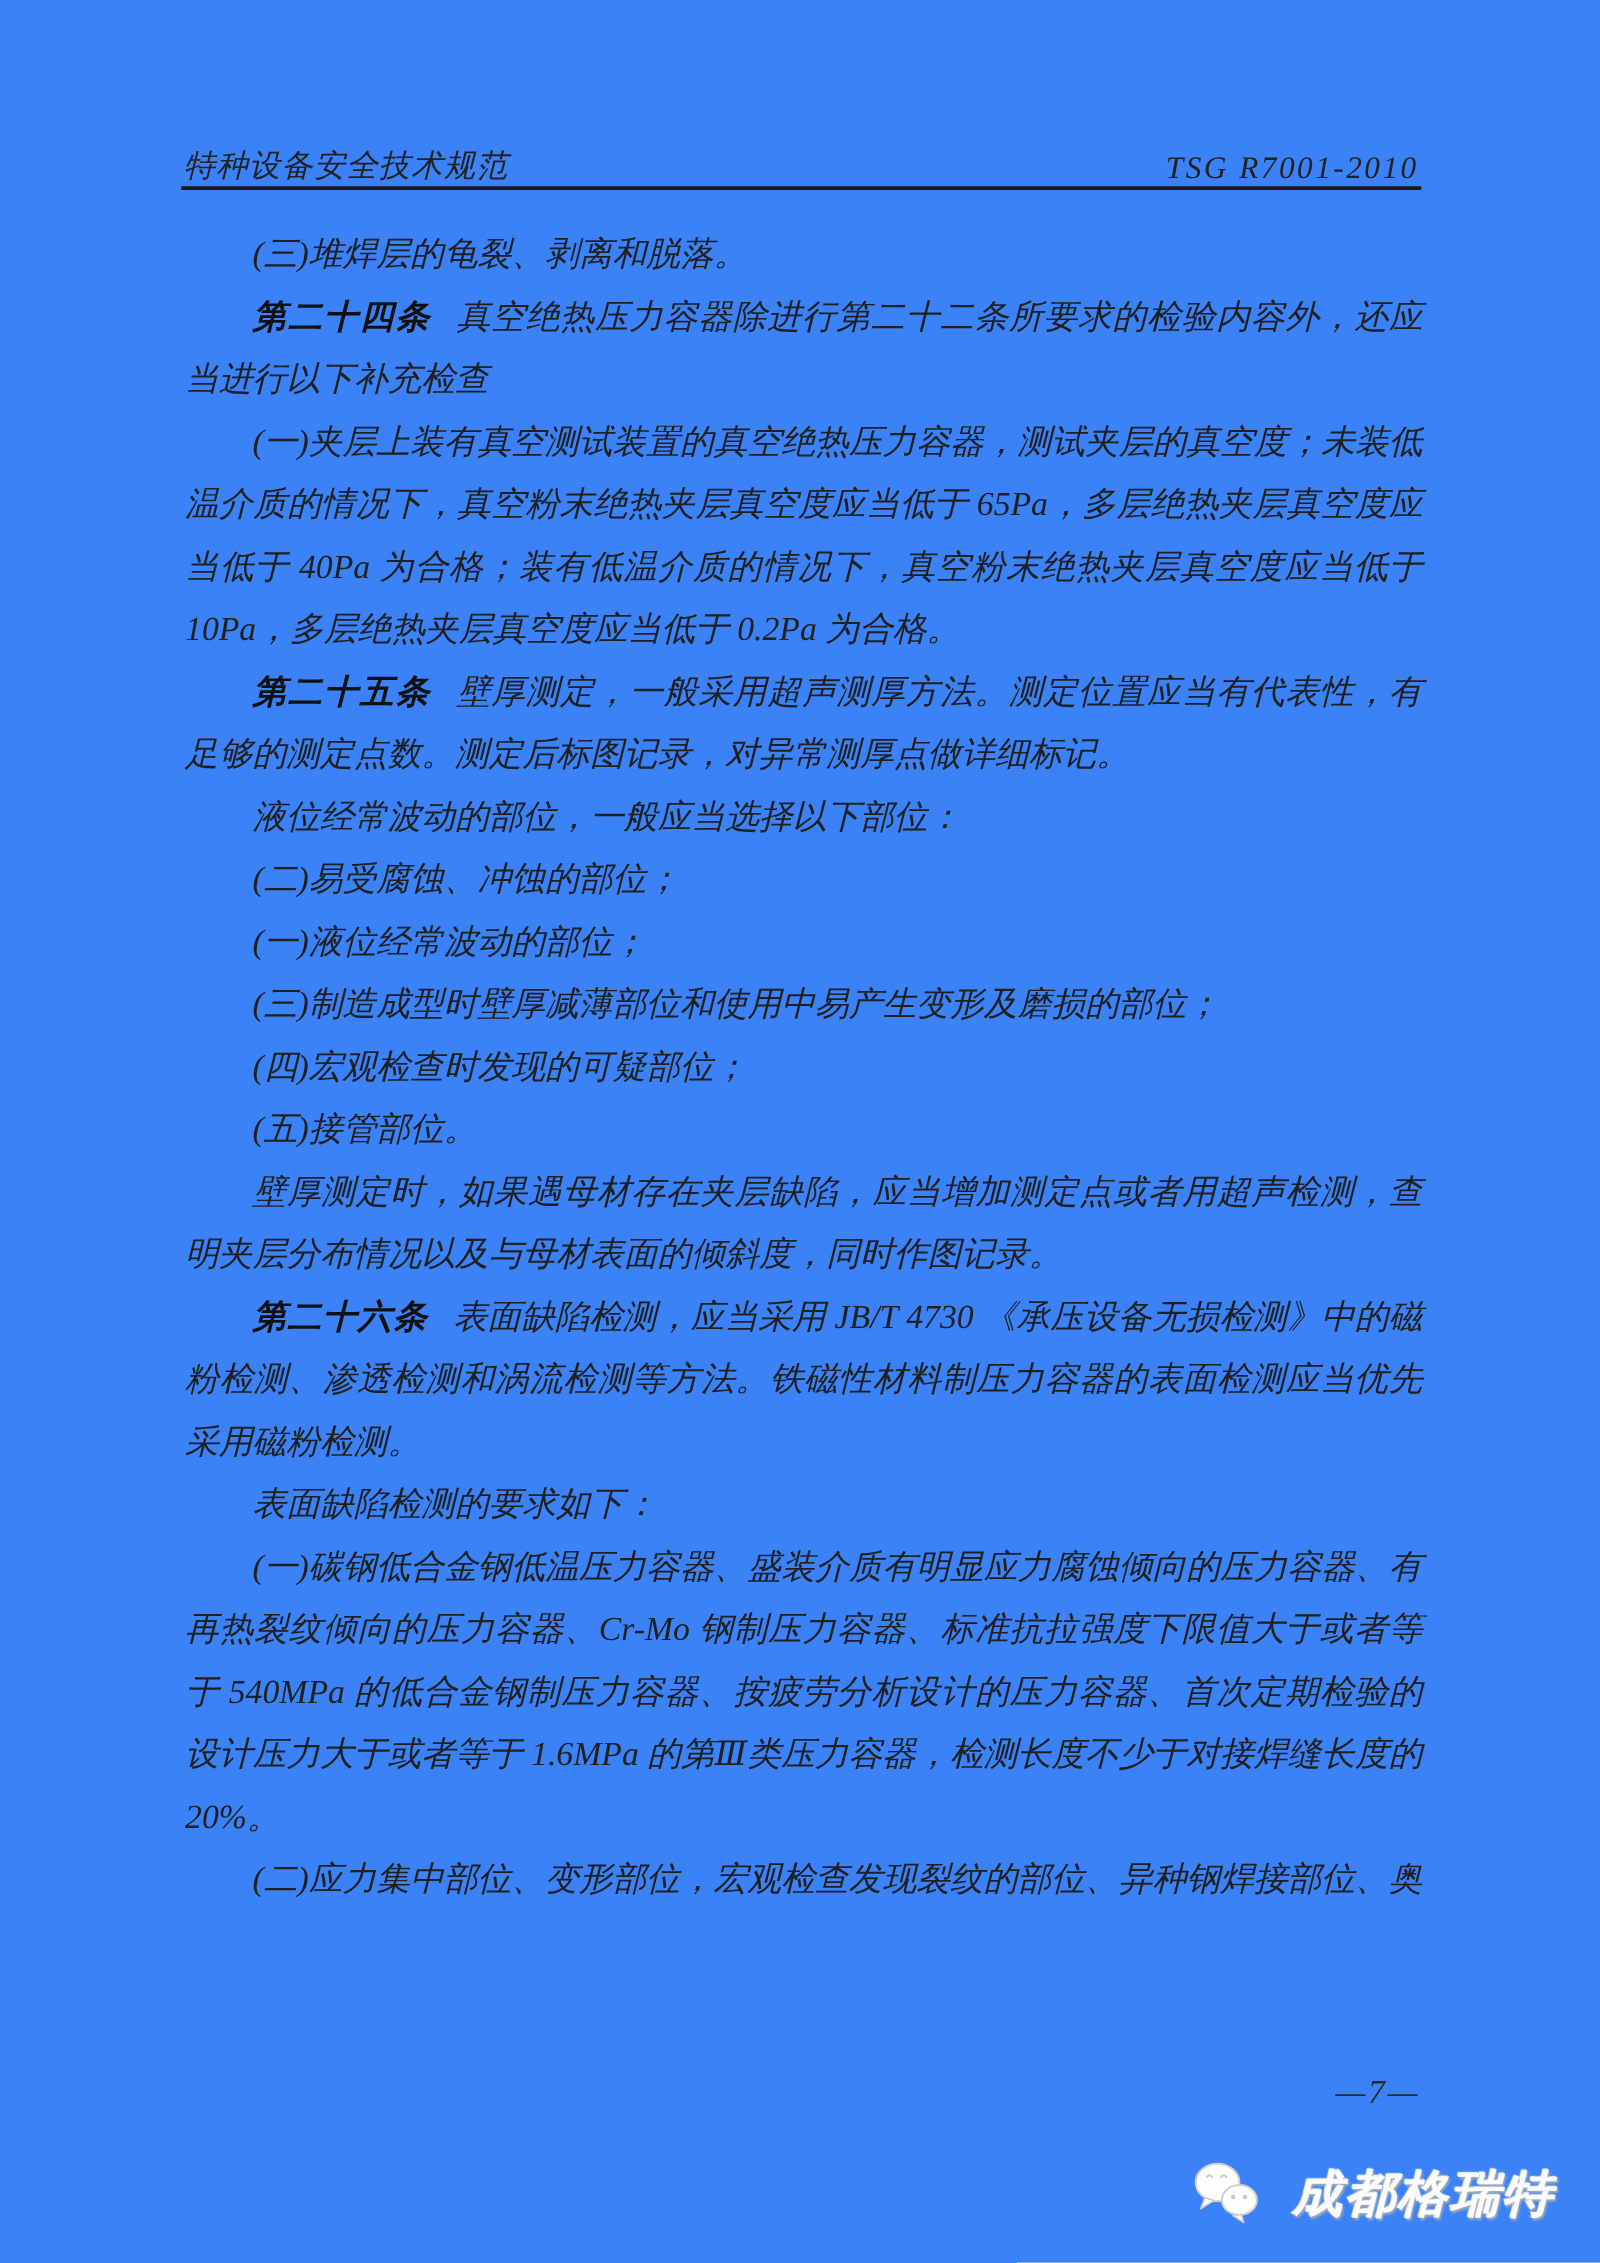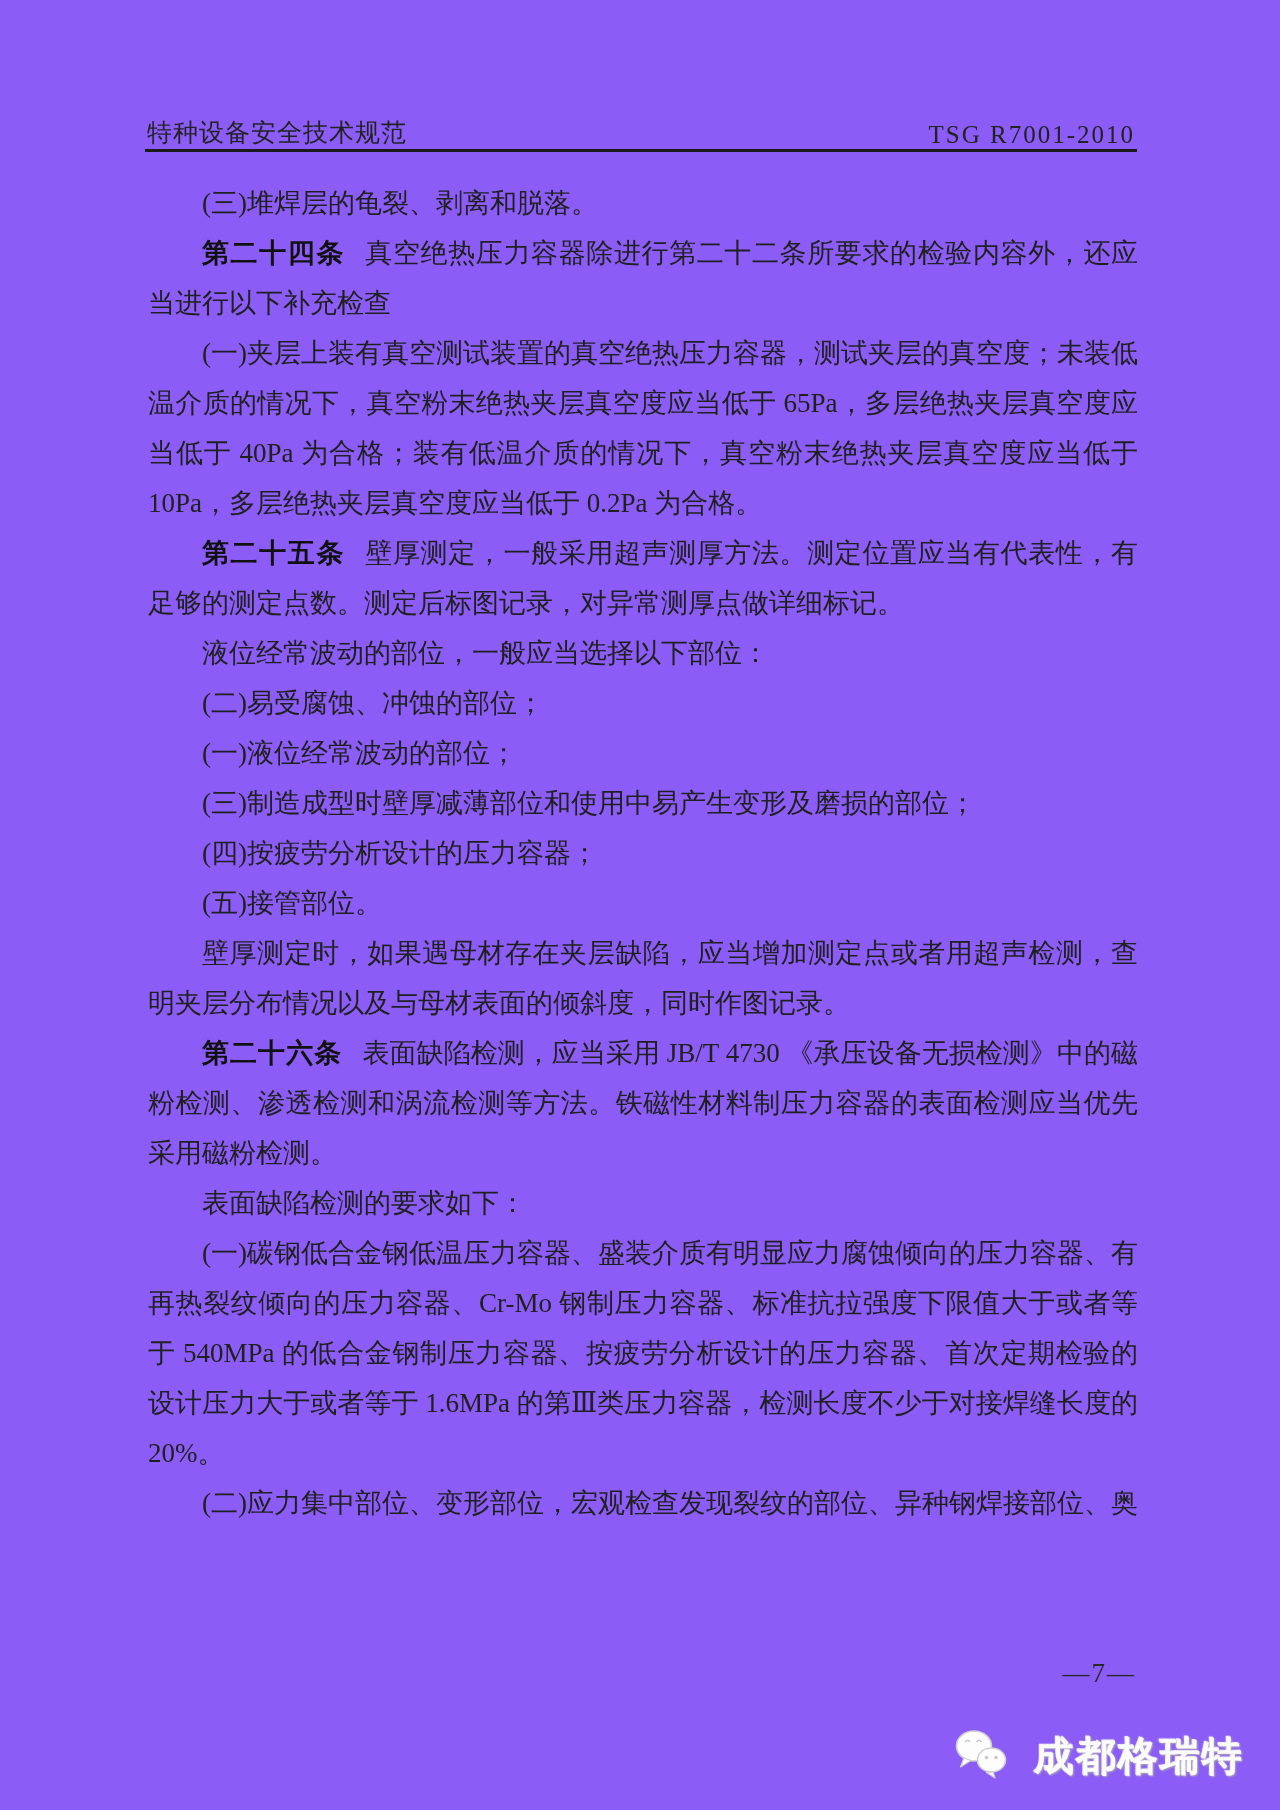--- a/index.html
+++ b/index.html
@@ -11,21 +11,22 @@
     width: 1280px;
     height: 1810px;
     position: relative;
     overflow: hidden;
     font-family: "Liberation Serif", "DejaVu Serif", serif;
     color: #1e1e1e;
   }
   .page {
     position: absolute;
     inset: 0;
-    background: #8b5cf6;
+    background: #3b82f6;
+    font-style: italic;
   }
   
   .header {
     position: absolute;
     left: 147px;
     top: 116px;
     width: 988px;
     display: flex;
     justify-content: space-between;
     align-items: flex-end;
@@ -76,21 +77,21 @@
     font-size: 27px;
     letter-spacing: 2px;
     color: #2a2a2a;
   }
   
   .watermark {
     position: absolute;
     right: 36px;
     top: 1728px;
     display: flex;
-    align-items: flex-end;
+    align-items: flex-start;
     gap: 25px;
     user-select: none;
   }
   .watermark .wm-text {
     font-family: "Liberation Sans", "DejaVu Sans", sans-serif;
     font-size: 40px;
     font-weight: bold;
     letter-spacing: 2px;
     color: #fbfbfb;
     text-shadow: 1px 1px 2px #b0b0b0, -1px -1px 1px #ffffff;
@@ -118,21 +119,21 @@
   <p class="para"><b class="article">第二十五条</b><span class="ptext">壁厚测定，一般采用超声测厚方法。测定位置应当有代表性，有足够的测定点数。测定后标图记录，对异常测厚点做详细标记。</span></p>
 
   <p class="para"><span class="ptext">液位经常波动的部位，一般应当选择以下部位：</span></p>
 
   <p class="para"><span class="ptext">(二)易受腐蚀、冲蚀的部位；</span></p>
 
   <p class="para"><span class="ptext">(一)液位经常波动的部位；</span></p>
 
   <p class="para"><span class="ptext">(三)制造成型时壁厚减薄部位和使用中易产生变形及磨损的部位；</span></p>
 
-  <p class="para"><span class="ptext">(四)按疲劳分析设计的压力容器；</span></p>
+  <p class="para"><span class="ptext">(四)宏观检查时发现的可疑部位；</span></p>
 
   <p class="para"><span class="ptext">(五)接管部位。</span></p>
 
   <p class="para"><span class="ptext">壁厚测定时，如果遇母材存在夹层缺陷，应当增加测定点或者用超声检测，查明夹层分布情况以及与母材表面的倾斜度，同时作图记录。</span></p>
 
   <p class="para"><b class="article">第二十六条</b><span class="ptext">表面缺陷检测，应当采用 JB/T 4730 《承压设备无损检测》中的磁粉检测、渗透检测和涡流检测等方法。铁磁性材料制压力容器的表面检测应当优先采用磁粉检测。</span></p>
 
   <p class="para"><span class="ptext">表面缺陷检测的要求如下：</span></p>
 
   <p class="para"><span class="ptext">(一)碳钢低合金钢低温压力容器、盛装介质有明显应力腐蚀倾向的压力容器、有再热裂纹倾向的压力容器、Cr-Mo 钢制压力容器、标准抗拉强度下限值大于或者等于 540MPa 的低合金钢制压力容器、按疲劳分析设计的压力容器、首次定期检验的设计压力大于或者等于 1.6MPa 的第Ⅲ类压力容器，检测长度不少于对接焊缝长度的 20%。</span></p>

